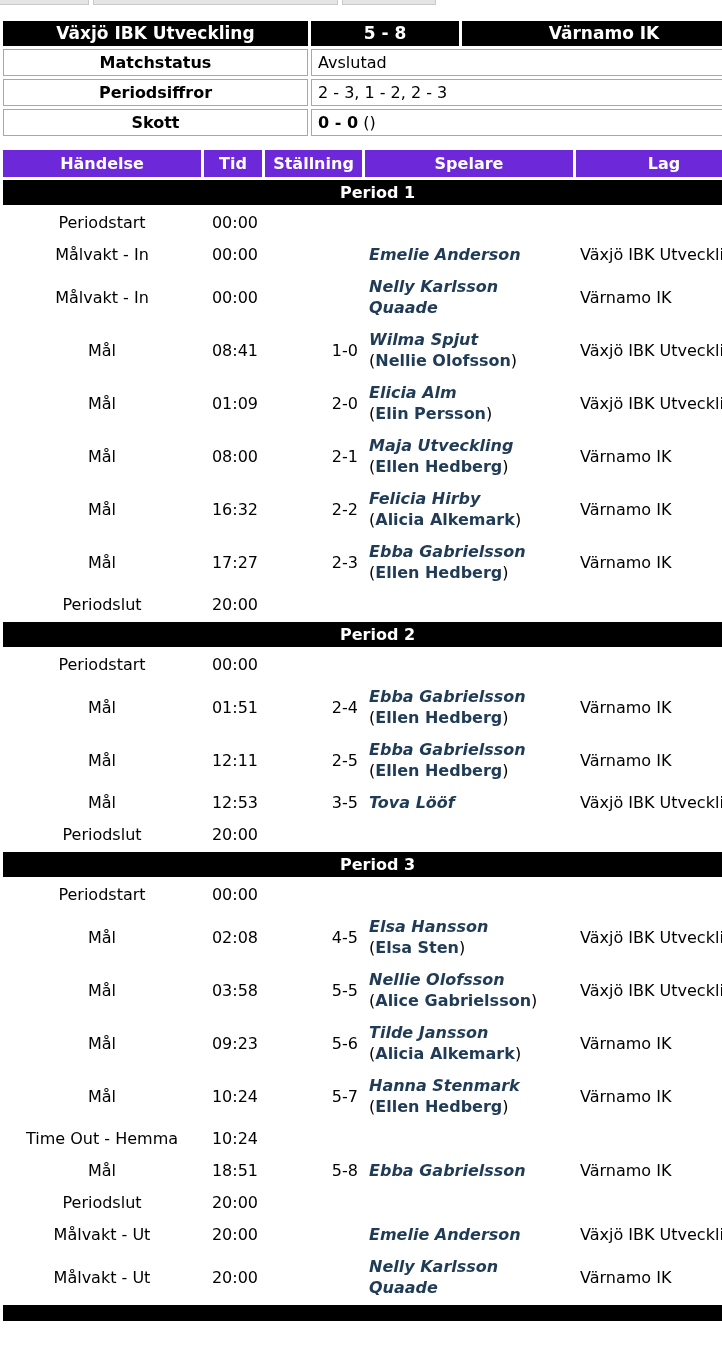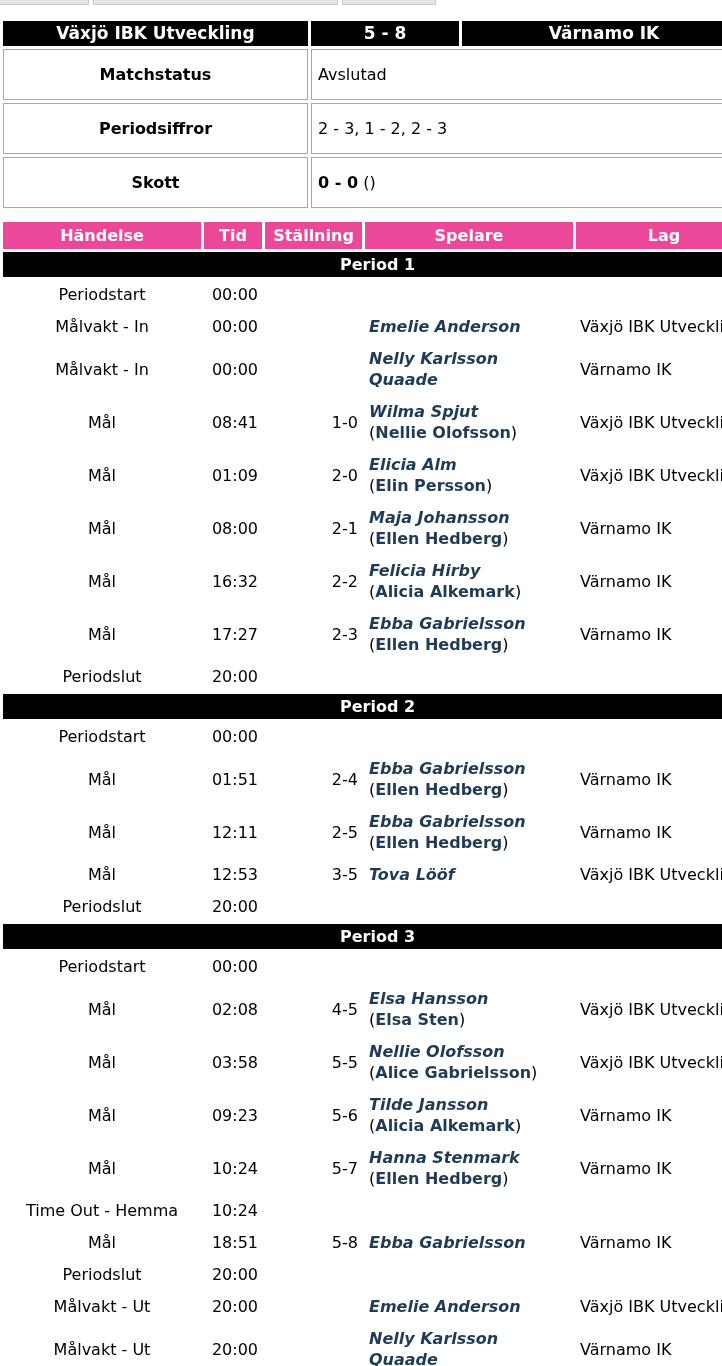--- a/index.html
+++ b/index.html
@@ -14,27 +14,27 @@
   .tab-stub.t1 { left:0;   width:89px; border-left:none; }
   .tab-stub.t2 { left:93px; width:245px; }
   .tab-stub.t3 { left:342px; width:94px; }
 
   
   table.match { border-collapse:separate; border-spacing:3px; width:749px;
     table-layout:fixed; margin-top:12px; }
   table.match td { text-align:center; }
   table.match td.bar { background:#000; color:#fff; font-weight:bold;
     font-size:17px; padding:1px 2px; border:1px solid #000; }
-  table.match td.lbl { border:1px solid #a8a8a8; font-weight:bold; padding:14px; }
+  table.match td.lbl { border:1px solid #a8a8a8; font-weight:bold; padding:2px; }
   table.match td.val { border:1px solid #a8a8a8; text-align:left; padding:2px 4px 2px 6px; }
 
   
   table.events { border-collapse:separate; border-spacing:3px; width:755px;
     table-layout:fixed; margin-top:8px; }
-  table.events th { background:#ec4899; color:#fff; font-size:16px;
+  table.events th { background:#6d28d9; color:#fff; font-size:16px;
     padding:3px 2px; font-weight:bold; }
   table.events th.lagh { }
   table.events td.period { background:#000; color:#fff; font-weight:bold;
     text-align:center; padding:2px; }
   table.events tbody td { padding:4px; vertical-align:middle; }
   td.evtype { text-align:center; }
   td.c { text-align:right; }
   td.spelare, td.lag { text-align:left; }
   .plink { color:#1f3b55; font-weight:bold; cursor:pointer; }
   .pname { display:block;font-style:italic; }
@@ -141,21 +141,21 @@
           <span class="plink pname">Elicia Alm</span>
           <span class="passist">(<span class="plink">Elin Persson</span>)</span>
         </td>
         <td class="lag">Växjö IBK Utveckling</td>
       </tr>
       <tr>
         <td class="evtype">Mål</td>
         <td class="c">08:00</td>
         <td class="c">2-1</td>
         <td class="spelare">
-          <span class="plink pname">Maja Johansson</span>
+          <span class="plink pname">Maja Utveckling</span>
           <span class="passist">(<span class="plink">Ellen Hedberg</span>)</span>
         </td>
         <td class="lag">Värnamo IK</td>
       </tr>
       <tr>
         <td class="evtype">Mål</td>
         <td class="c">16:32</td>
         <td class="c">2-2</td>
         <td class="spelare">
           <span class="plink pname">Felicia Hirby</span>

